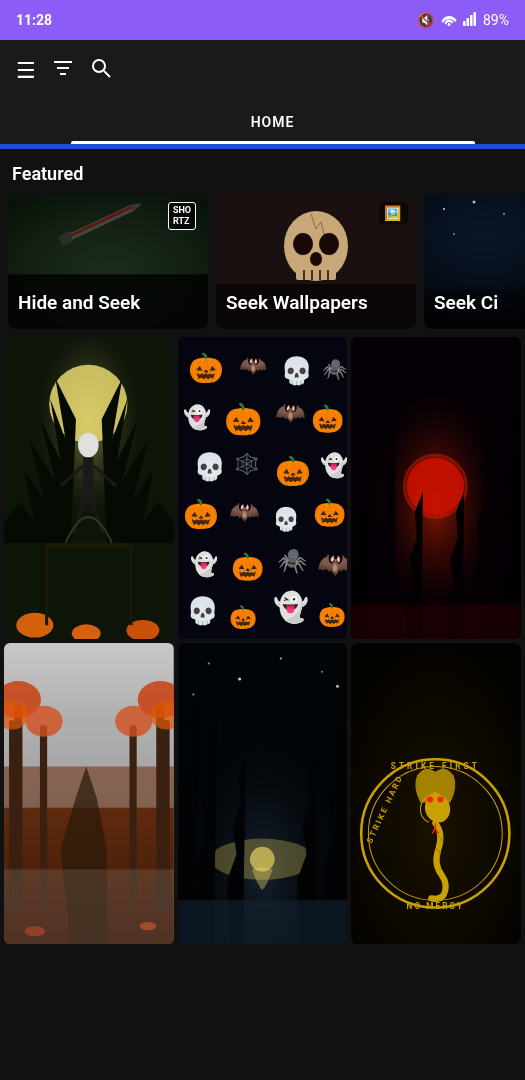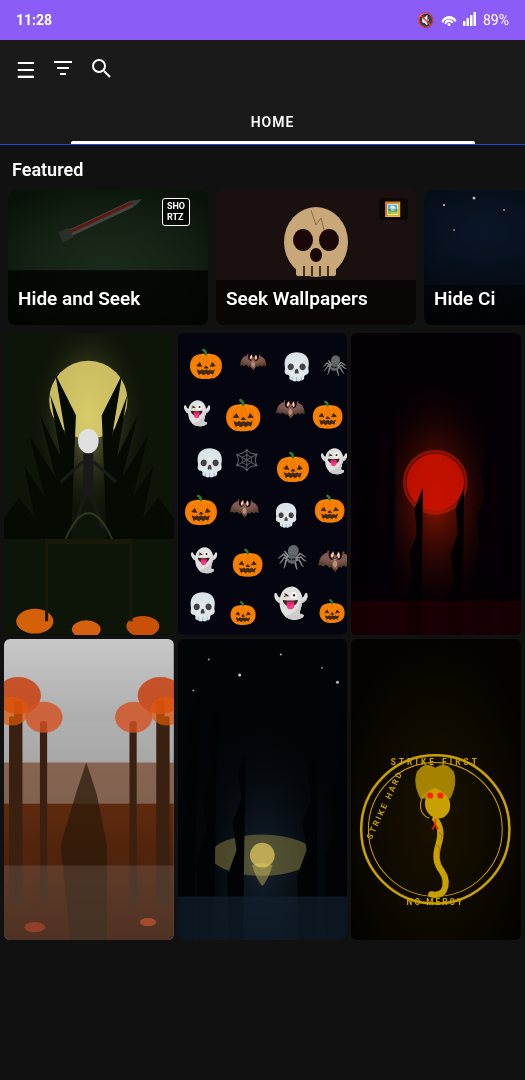--- a/index.html
+++ b/index.html
@@ -65,21 +65,21 @@
     .top-action-icon {
       font-size: 20px;
       color: #fff;
       cursor: pointer;
     }
 
     
     .nav-tabs {
       background: #1a1a1a;
       display: flex;
-      border-bottom: 1px solid #1d4ed8;
+      border-bottom: 5px solid #1d4ed8;
       padding-left: 20px;
     }
     .nav-tab {
       flex: 1;
       text-align: center;
       padding: 14px 0;
       font-size: 14px;
       font-weight: 600;
       color: #888;
       letter-spacing: 1px;
@@ -194,21 +194,21 @@
       font-size: 19px;
       font-weight: 600;
       color: #fff;
       z-index: 2;
       text-shadow: 0 1px 3px rgba(0,0,0,0.9);
     }
 
     .card-badge {
       position: absolute;
       top: 8px;
-      right: 18px;
+      right: 12px;
       background: rgba(0,0,0,0.6);
       border: 1px solid #fff;
       color: #fff;
       font-size: 9px;
       font-weight: bold;
       padding: 2px 4px;
       border-radius: 3px;
       z-index: 2;
       line-height: 1.2;
     }
@@ -376,21 +376,21 @@
           <circle cx="30" cy="40" r="1" fill="white" opacity="0.5"></circle>
 
           <circle cx="155" cy="40" r="42" fill="#1a5fb4"></circle>
           <ellipse cx="148" cy="28" rx="18" ry="10" fill="#2d7a2d" opacity="0.9"></ellipse>
           <ellipse cx="165" cy="48" rx="12" ry="8" fill="#2d7a2d" opacity="0.8"></ellipse>
           <path d="M130 35 Q140 30 150 38 Q145 50 135 45 Z" fill="#2d7a2d" opacity="0.7"></path>
 
           <circle cx="155" cy="40" r="44" fill="none" stroke="#6af" stroke-width="2" opacity="0.4"></circle>
           <rect y="95" width="200" height="40" fill="rgba(0,0,0,0.5)"></rect>
         </svg>
-        <div class="featured-label">Hide Ci</div>
+        <div class="featured-label">Seek Ci</div>
       </div>
     </div>
 
   </div>
 </div>
 
 <div>
 
   <div class="popular-grid">
 

